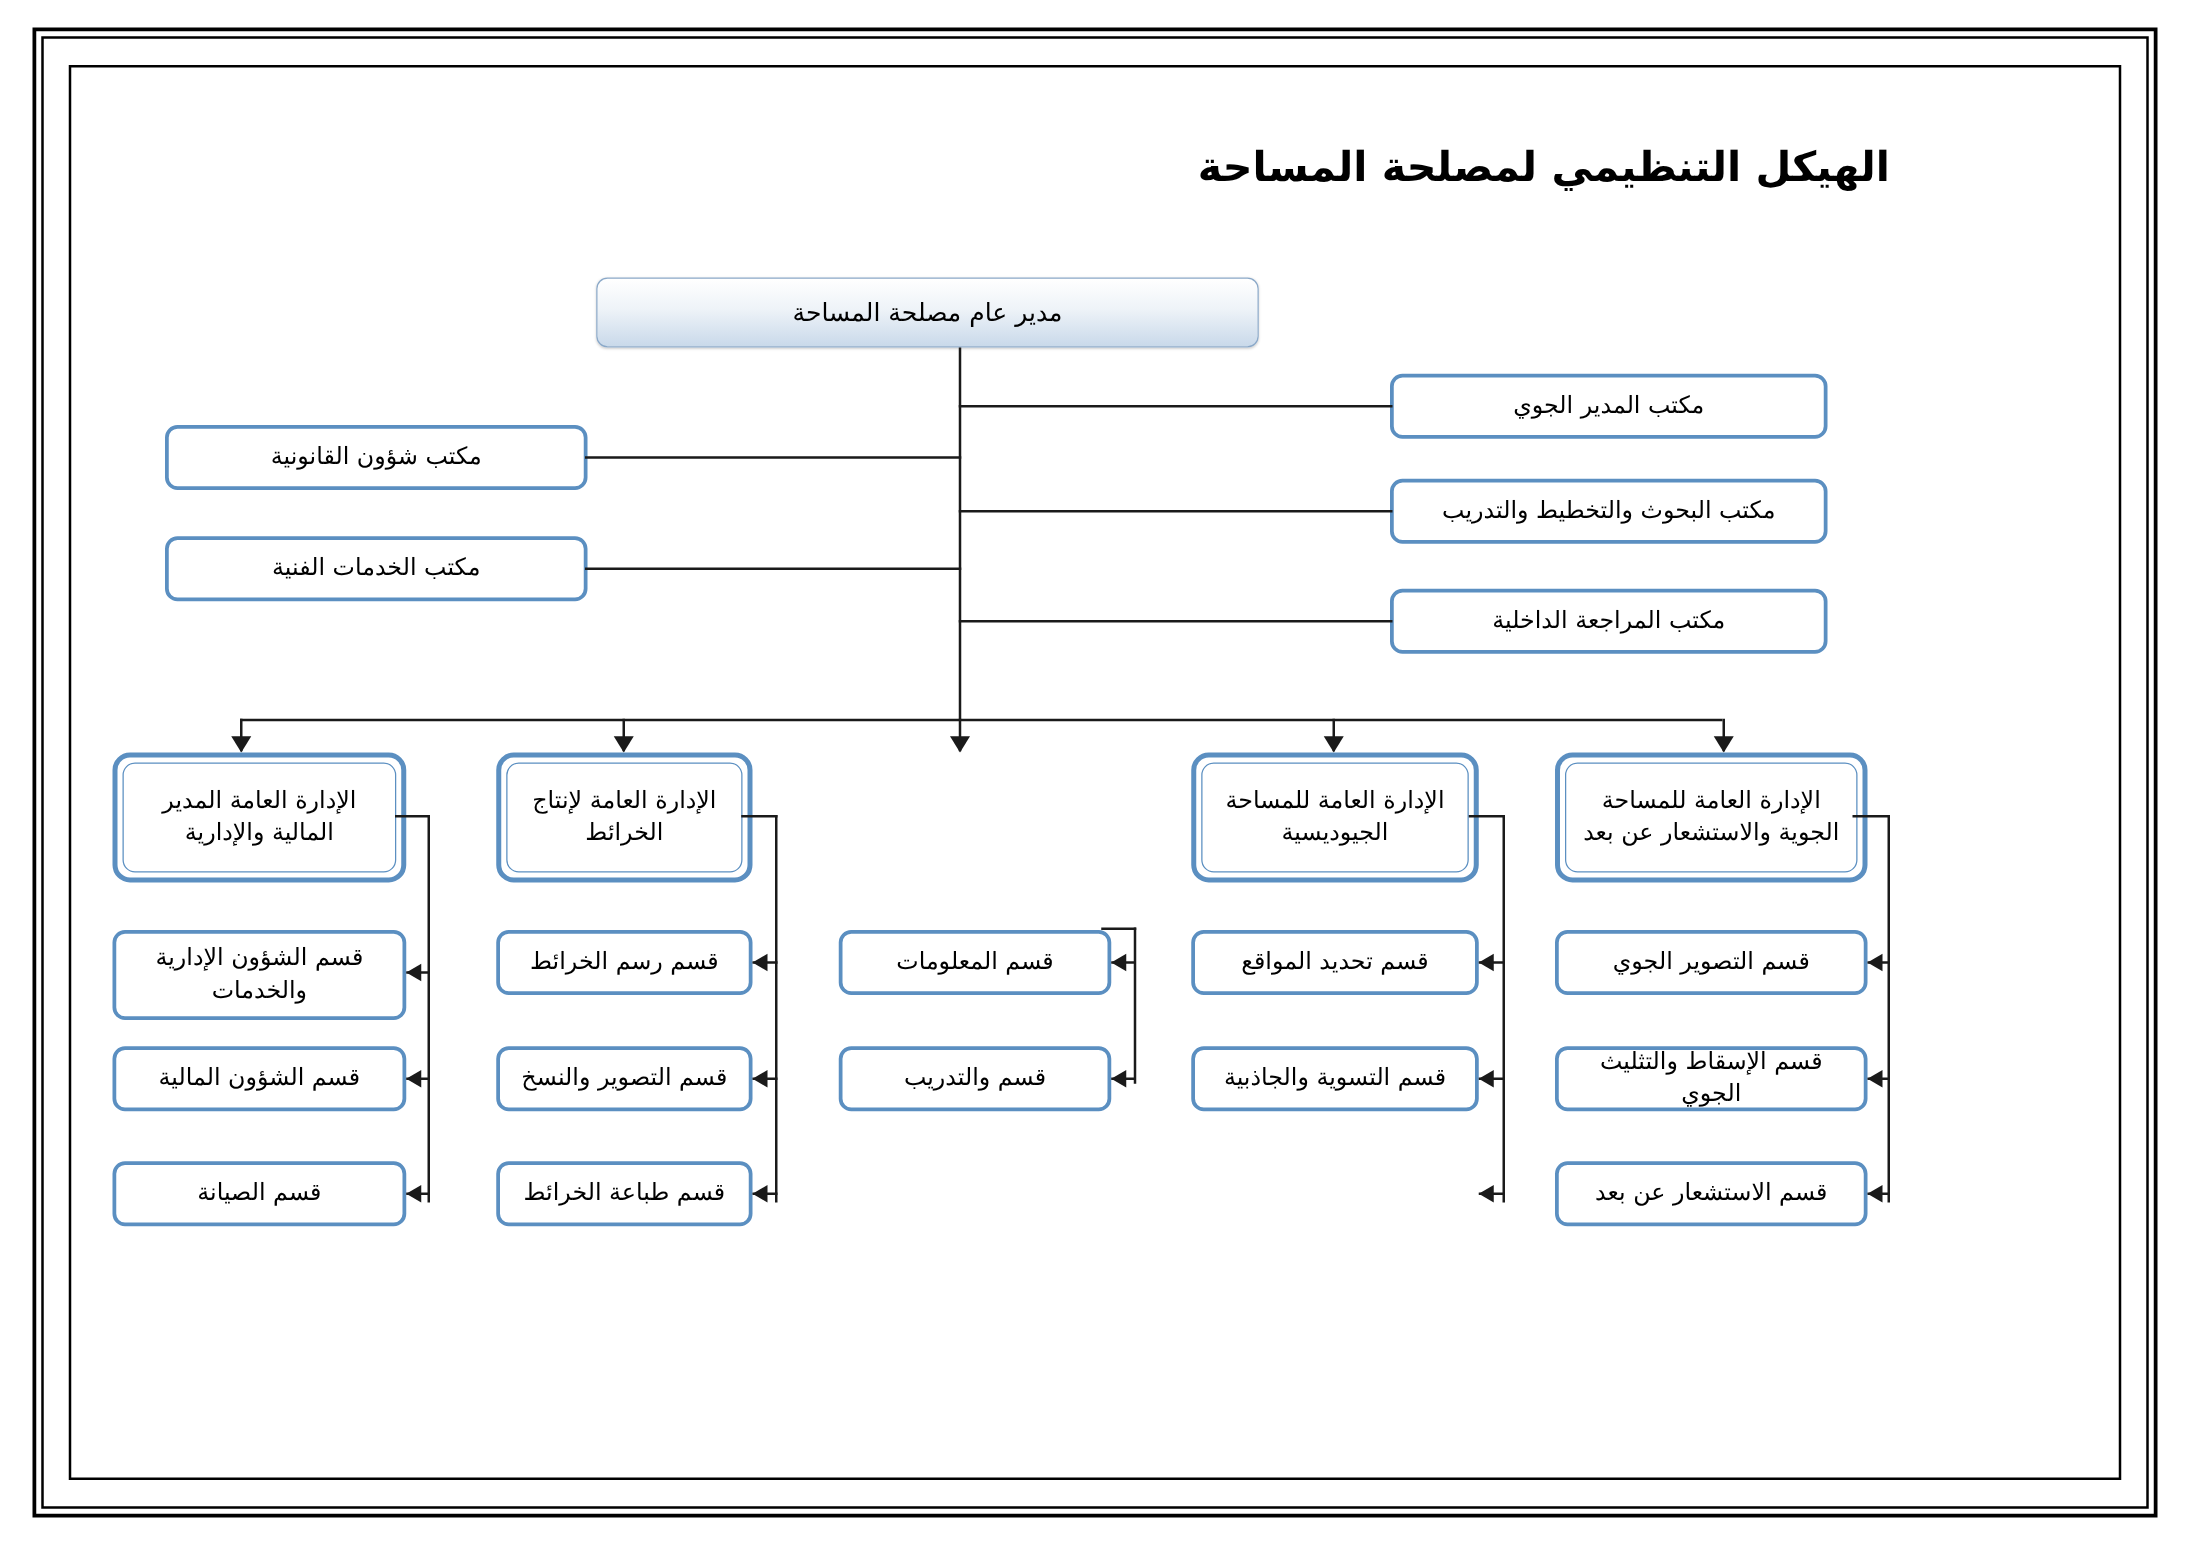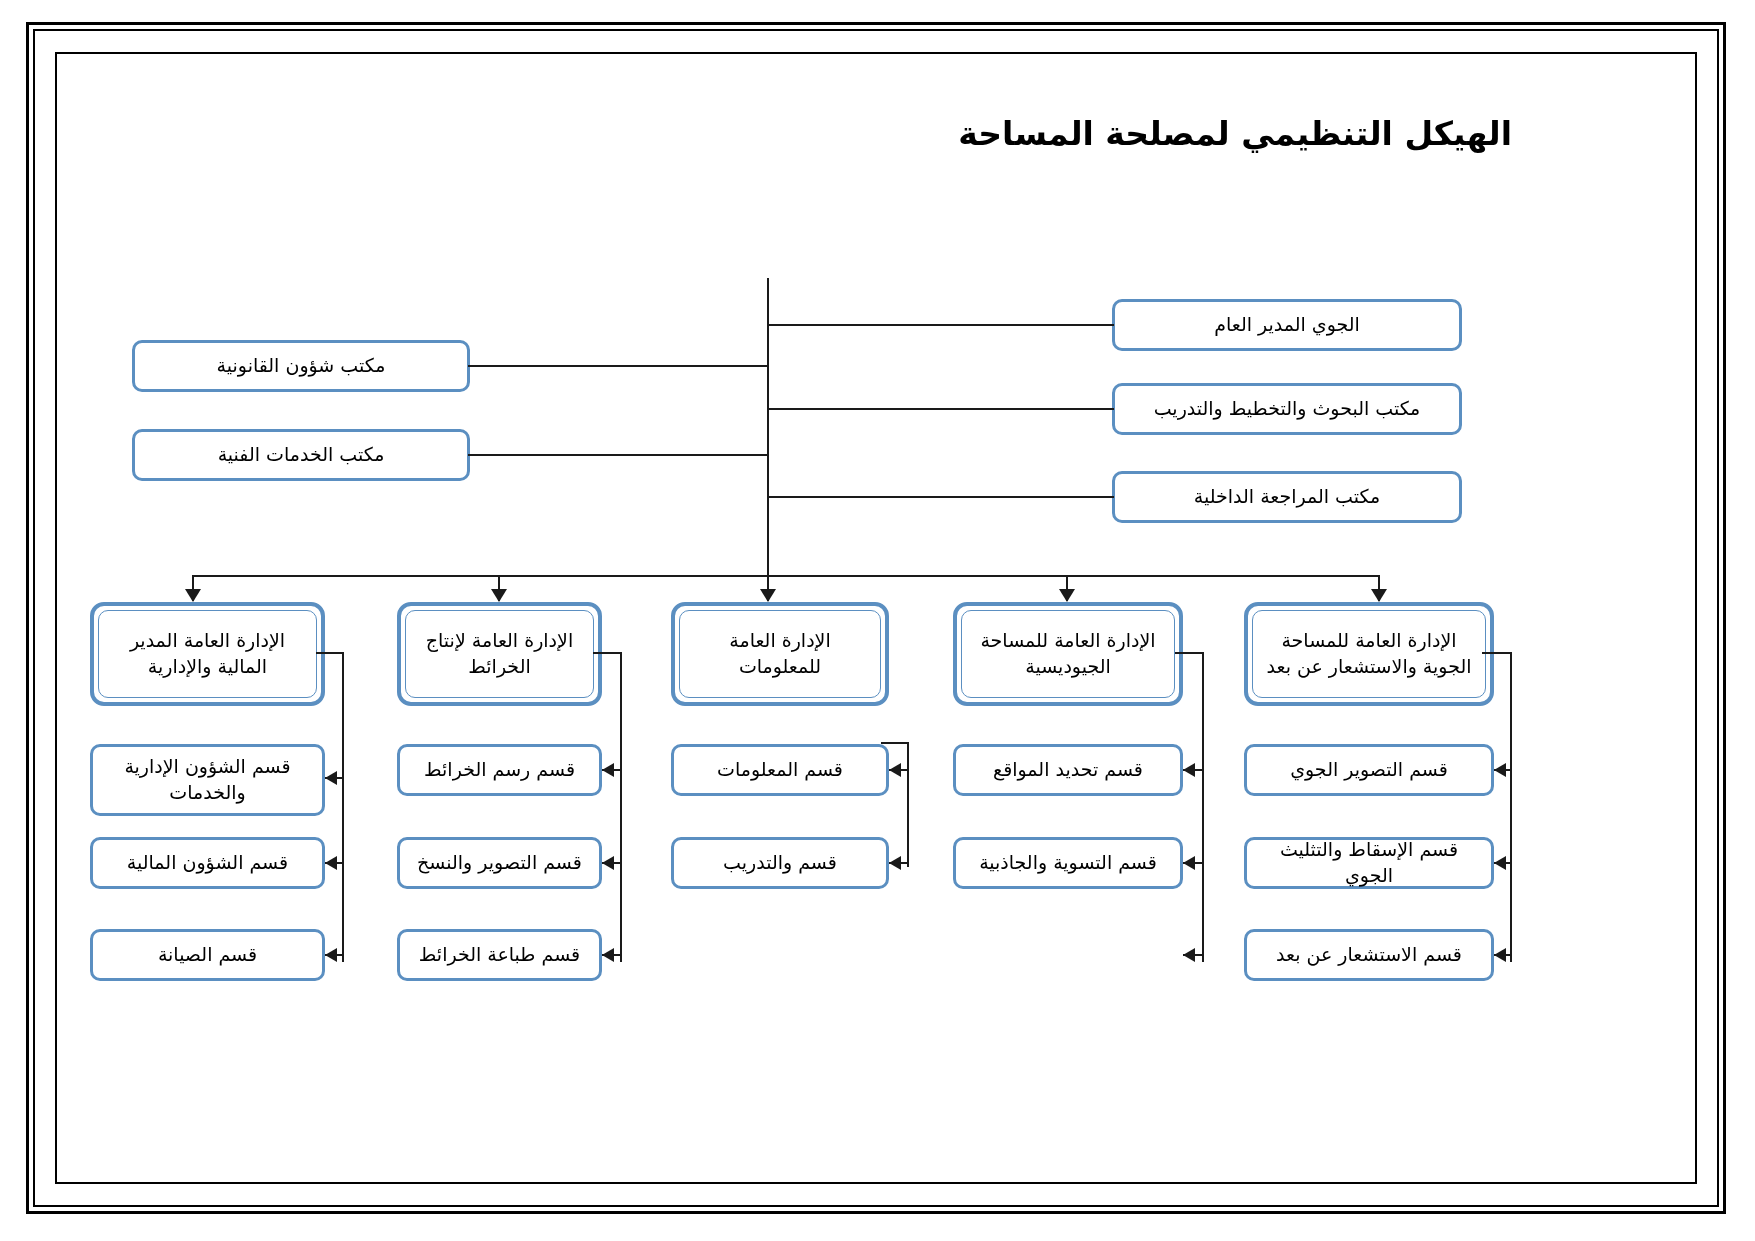--- a/index.html
+++ b/index.html
@@ -99,25 +99,28 @@
 <body>
 
 <div id="page-frame"></div>
 <div id="page-frame-inner"></div>
 <div id="page-frame-inner2"></div>
 
 <div id="canvas">
 
   <div id="chart-title">الهيكل التنظيمي لمصلحة المساحة</div>
 
+  <div class="node root" style="right:760px;top:200px;width:530px;height:56px;">
+    <span class="txt">مدير عام مصلحة المساحة</span>
+  </div>
 
   <div class="ln v" style="left:755px;top:256px;height:298px;"></div>
 
   <div class="node office" style="left:1100px;top:277px;width:350px;height:52px;">
-    <span class="txt">الجوي المدير العام</span>
+    <span class="txt">مكتب المدير الجوي</span>
   </div>
   <div class="ln h" style="left:755px;top:302px;width:347px;"></div>
 
   <div class="node office" style="left:1100px;top:361px;width:350px;height:52px;">
     <span class="txt">مكتب البحوث والتخطيط والتدريب</span>
   </div>
   <div class="ln h" style="left:755px;top:386px;width:347px;"></div>
 
   <div class="node office" style="left:1100px;top:449px;width:350px;height:52px;">
     <span class="txt">مكتب المراجعة الداخلية</span>
@@ -200,28 +203,20 @@
 
   <div class="node section" style="left:941px;top:815px;width:230px;height:52px;">
     <span class="txt">قسم التسوية والجاذبية</span>
   </div>
   <div class="ln h" style="left:1171px;top:840px;width:20px;"></div>
   <div class="arrow left" style="left:1171px;top:834px;"></div>
 
   <div class="ln h" style="left:1171px;top:932px;width:20px;"></div>
   <div class="arrow left" style="left:1171px;top:926px;"></div>
 
-  <div class="node dept" style="left:659px;top:580px;width:218px;height:104px;">
-    <div class="dept-inner">
-      <span>
-        <span class="dept-line">الإدارة العامة</span>
-        <span class="dept-line">للمعلومات</span>
-      </span>
-    </div>
-  </div>
   <div class="ln v" style="left:895px;top:720px;height:125px;"></div>
   <div class="ln h" style="left:869px;top:720px;width:28px;"></div>
 
   <div class="node section" style="left:659px;top:722px;width:218px;height:52px;">
     <span class="txt">قسم المعلومات</span>
   </div>
   <div class="ln h" style="left:877px;top:747px;width:19px;"></div>
   <div class="arrow left" style="left:877px;top:741px;"></div>
 
   <div class="node section" style="left:659px;top:815px;width:218px;height:52px;">

